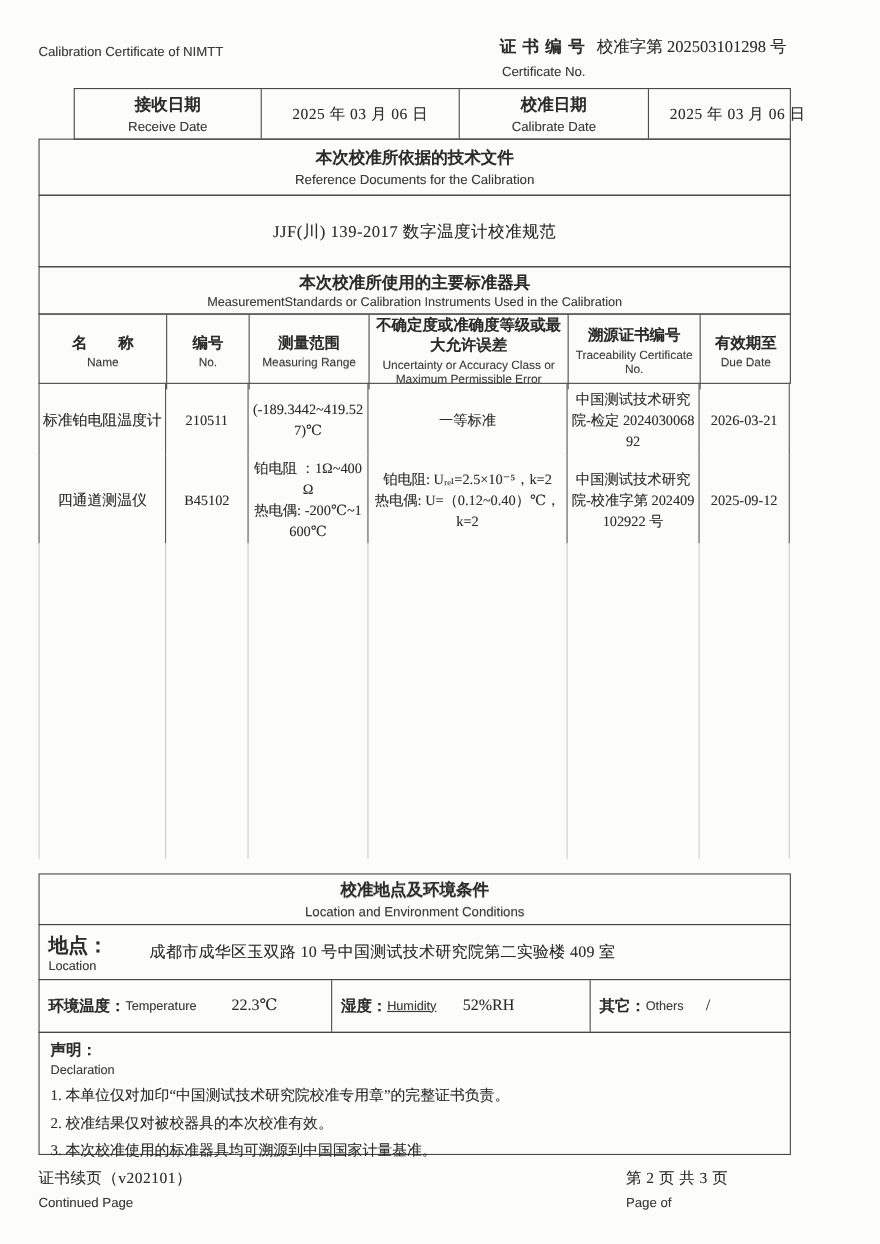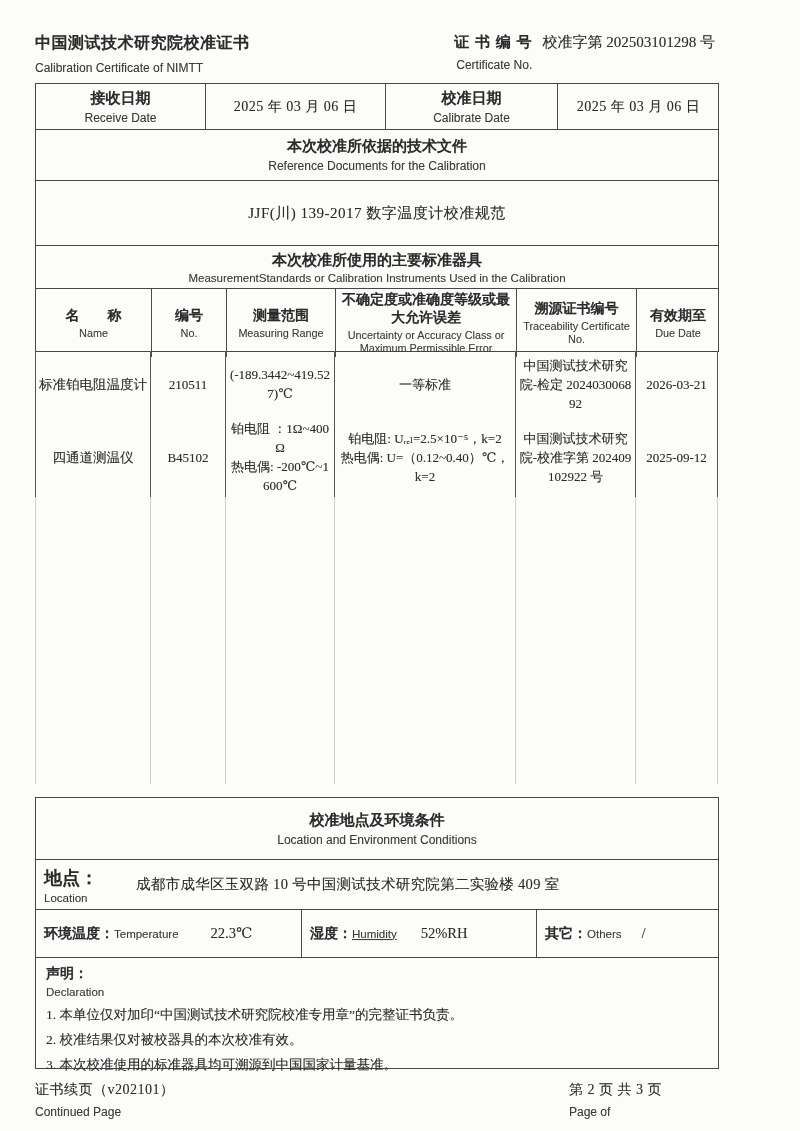--- a/index.html
+++ b/index.html
@@ -29,21 +29,21 @@
   
   .sect{border:1px solid #464646;box-sizing:border-box;background:transparent;}
   .sect + .sect{margin-top:-1px;}
   .cell{display:flex;flex-direction:column;justify-content:center;align-items:center;
         text-align:center;box-sizing:border-box;padding:2px 3px;}
   .vline{border-left:1px solid #4d4d4d;}
   .cn-l{font-size:15px;font-weight:600;}
   .en-l{font-size:12px;margin-top:3px;}
 
   
-  .dates{display:grid;grid-template-columns:169px 180px 172px 162px;height:47px;}
+  .dates{display:grid;grid-template-columns:169px 180px 172px 162px;height:47px;margin-left:32px;}
   .date-val{font-size:14px;letter-spacing:0.5px;}
 
   
   .title-cell{height:52px;}
   .title-cell .en-l{font-size:12px;}
   .ref-content{height:66px;font-size:15px;letter-spacing:0.5px;}
   .std-title{height:44px;}
   .std-title .en-l{font-size:11.5px;margin-top:2px;}
 
   
@@ -55,21 +55,21 @@
             margin-top:-1px;}
   .std-body .cell{font-size:13px;line-height:19px;border-left:1px solid #565656;}
   .std-body .cell.last{border-right:1px solid #565656;}
   .std-body .faint{border-left:1px solid #d2cccd;}
   .std-body .faint.last{border-right:1px solid #d2cccd;}
   .bba{word-break:break-all;}
   .std-body .name-c{font-size:13.5px;}
   .gap-after{margin-bottom:13px;}
 
   
-  .loc-title{height:63px;}
+  .loc-title{height:47px;}
   .loc-row{display:flex;height:51px;box-sizing:border-box;}
   .loc-label{width:100px;display:flex;flex-direction:column;justify-content:center;
              padding-left:8px;box-sizing:border-box;}
   .loc-label .cn-l{font-size:18px;text-align:left;}
   .loc-label .en-l{font-size:11.5px;text-align:left;margin-top:2px;}
   .loc-value{flex:1;display:flex;align-items:center;font-size:14.5px;letter-spacing:0.3px;}
   .env-row{display:grid;grid-template-columns:265px 235px 183px;height:49px;}
   .env-cell{display:flex;align-items:center;box-sizing:border-box;padding-left:8px;}
   .env-cell .pair{display:flex;flex-direction:row;}
   .env-val{font-size:14.5px;}
@@ -88,21 +88,20 @@
   .f-en{font-size:12px;margin-top:6px;}
 </style>
 </head>
 <body>
 
 <div class="page">
   <div class="content">
 
     <div class="doc-header">
       <div class="dh-left">
-        <div class="t-cn">中国测试技术研究院校准证书</div>
         <div class="t-en en">Calibration Certificate of NIMTT</div>
       </div>
       <div class="dh-right">
         <div class="cert-line">
           <span class="lbl">证 书 编 号</span><span>校准字第 202503101298 号</span>
         </div>
         <div class="cert-en en">Certificate No.</div>
       </div>
     </div>
 

